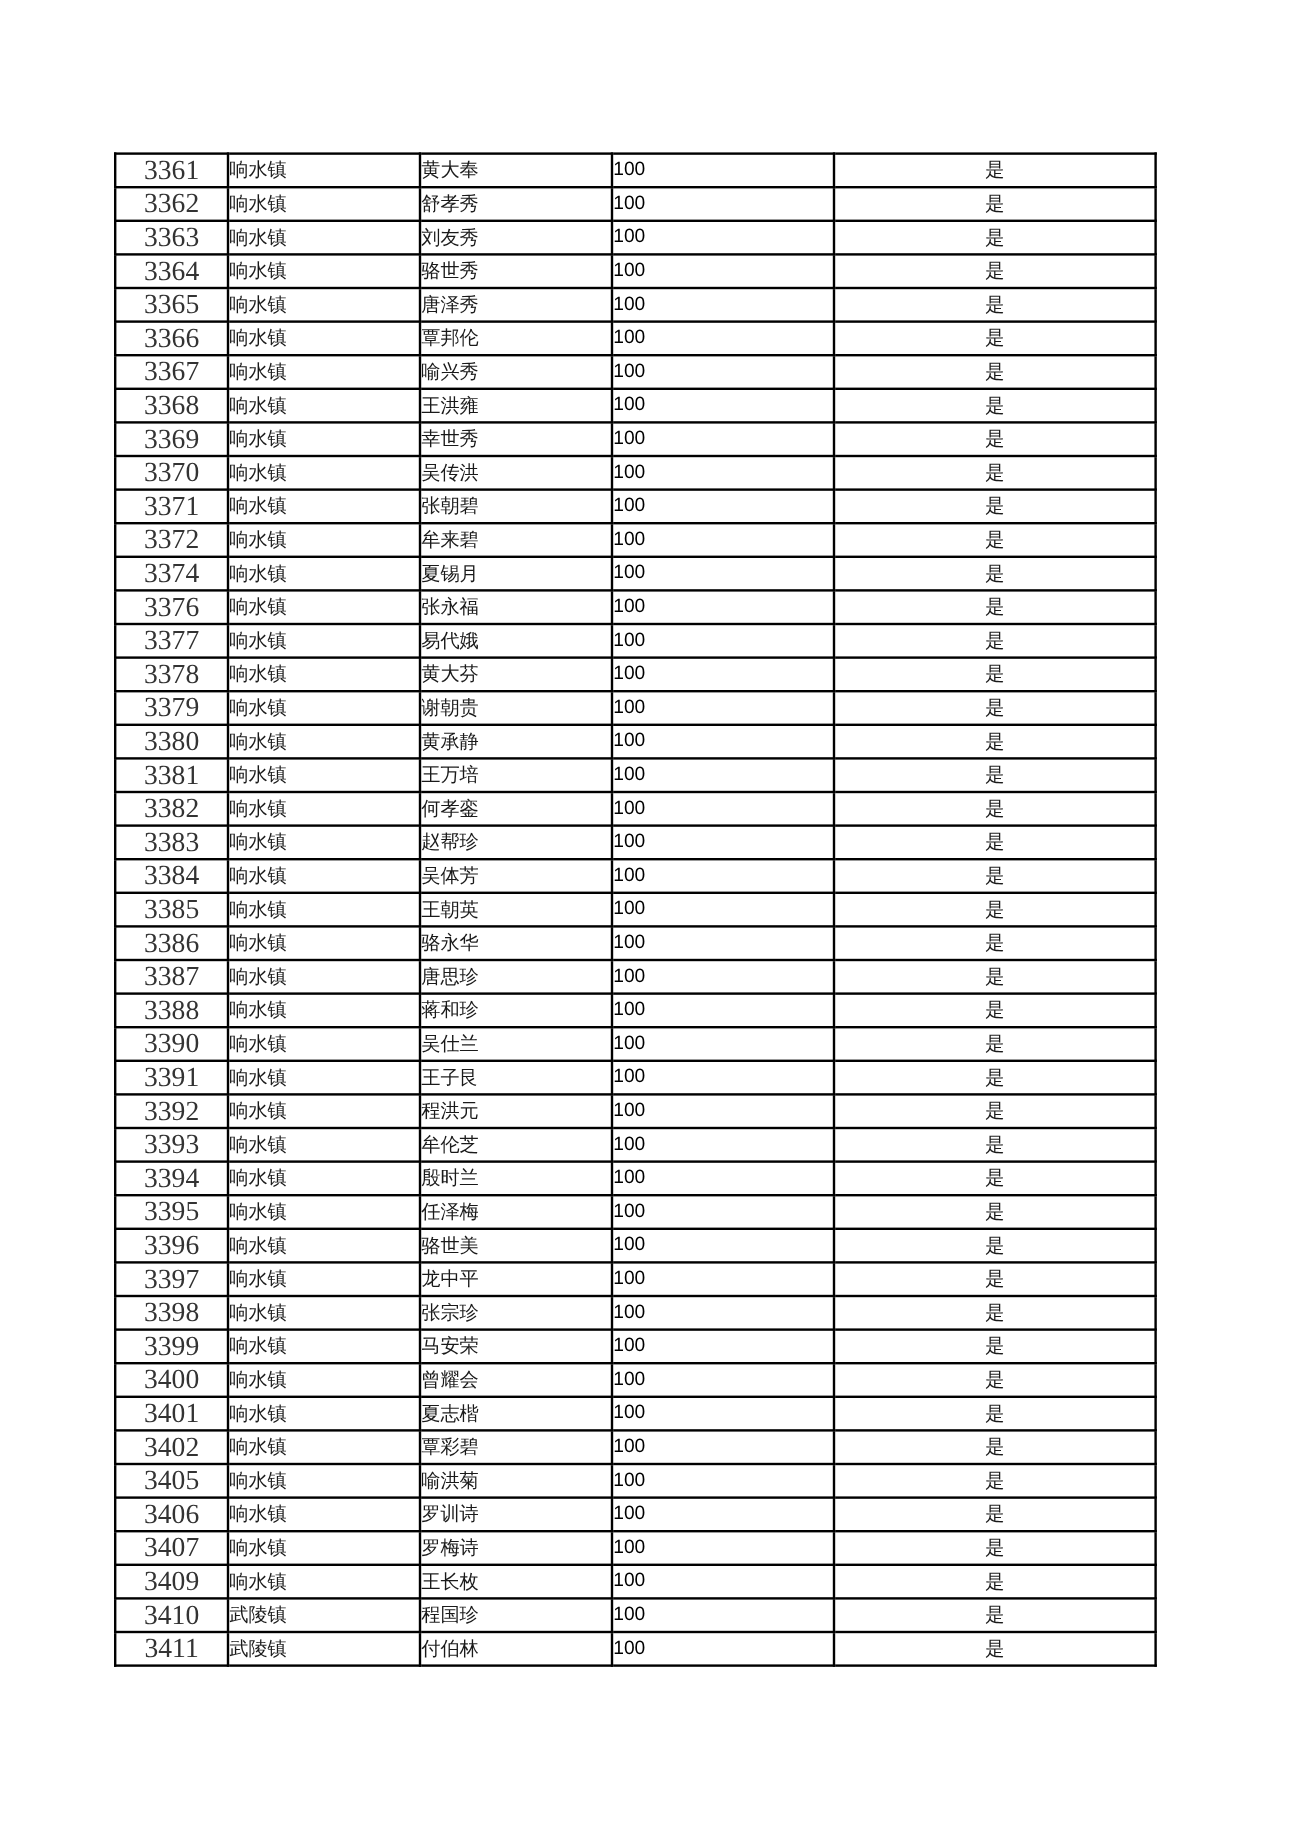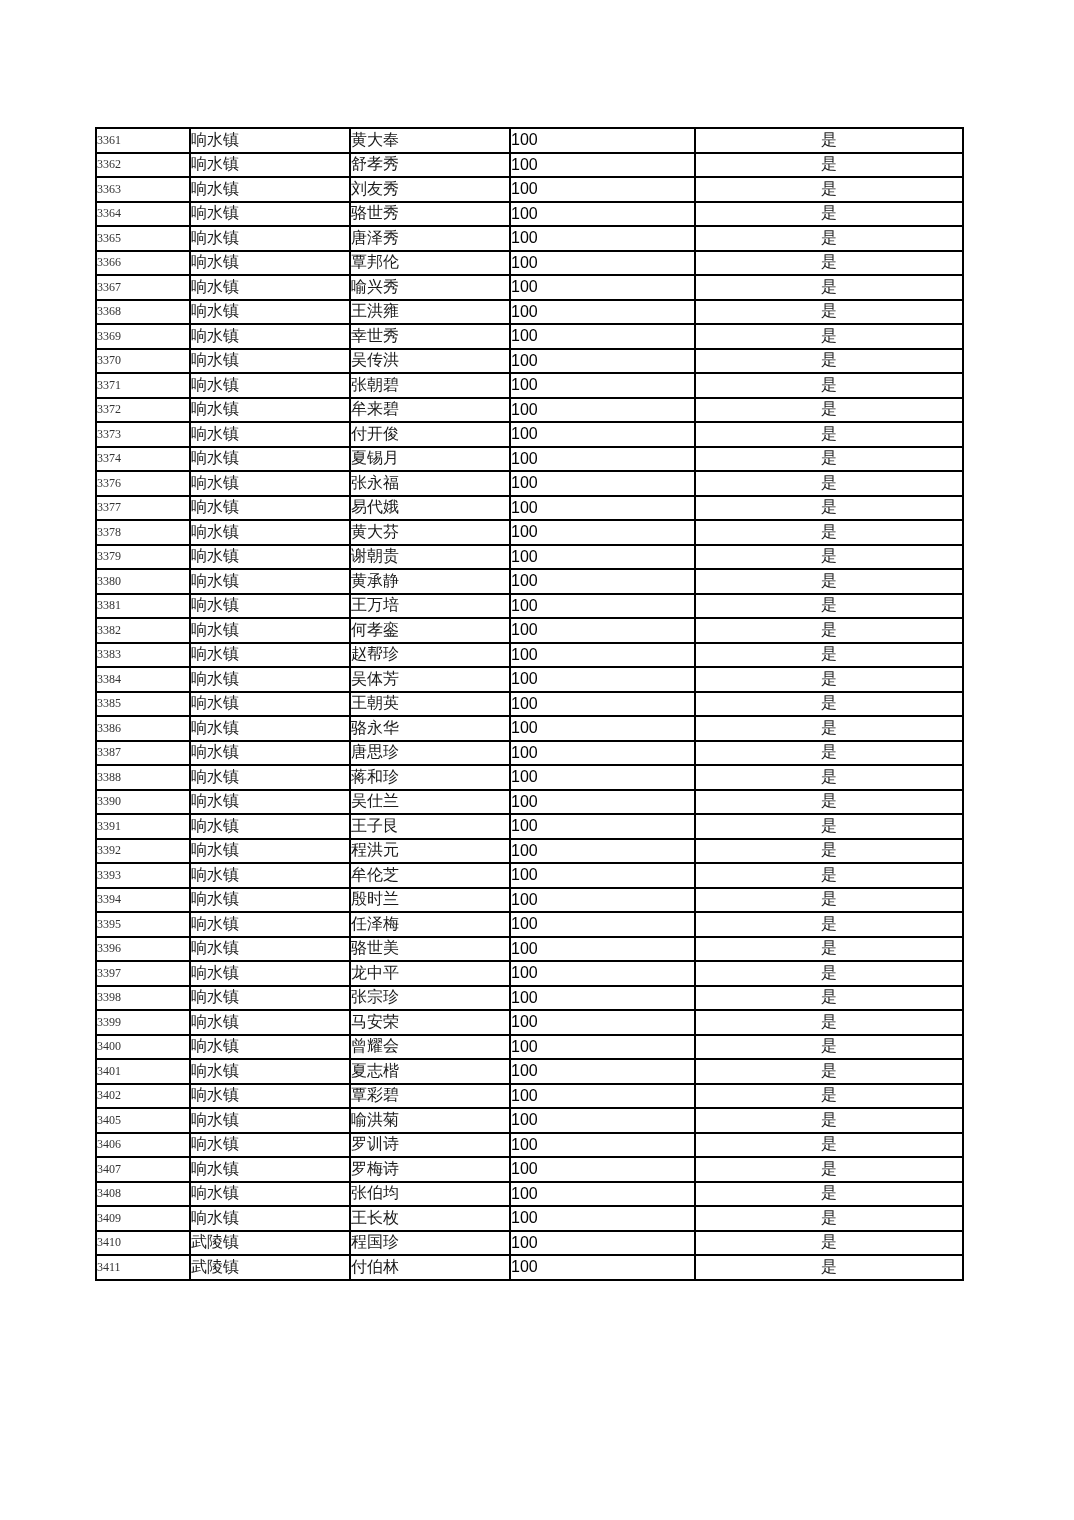--- a/index.html
+++ b/index.html
@@ -39,23 +39,23 @@
     overflow: hidden;
     white-space: nowrap;
     vertical-align: middle;
   }
   col.c-no    { width: 94px; }
   col.c-town  { width: 160px; }
   col.c-name  { width: 160px; }
   col.c-score { width: 185px; }
   col.c-flag  { width: 268px; }
   td.no {
-    text-align: left;
+    text-align: center;
     font-family: "Liberation Serif", "DejaVu Serif", serif;
-    font-size: 12px;
+    font-size: 23px;
     color: #333333;
   }
   td.town, td.name {
     text-align: left;
     padding-left: 5px;
     font-family: "Liberation Serif", "DejaVu Serif", serif;
     font-size: 16px;
     color: #1a1a1a;
   }
   td.score {
@@ -164,27 +164,20 @@
           <td class="flag">是</td>
         </tr>
         <tr>
           <td class="no">3372</td>
           <td class="town">响水镇</td>
           <td class="name">牟来碧</td>
           <td class="score">100</td>
           <td class="flag">是</td>
         </tr>
         <tr>
-          <td class="no">3373</td>
-          <td class="town">响水镇</td>
-          <td class="name">付开俊</td>
-          <td class="score">100</td>
-          <td class="flag">是</td>
-        </tr>
-        <tr>
           <td class="no">3374</td>
           <td class="town">响水镇</td>
           <td class="name">夏锡月</td>
           <td class="score">100</td>
           <td class="flag">是</td>
         </tr>
         <tr>
           <td class="no">3376</td>
           <td class="town">响水镇</td>
           <td class="name">张永福</td>
@@ -377,27 +370,20 @@
           <td class="no">3406</td>
           <td class="town">响水镇</td>
           <td class="name">罗训诗</td>
           <td class="score">100</td>
           <td class="flag">是</td>
         </tr>
         <tr>
           <td class="no">3407</td>
           <td class="town">响水镇</td>
           <td class="name">罗梅诗</td>
-          <td class="score">100</td>
-          <td class="flag">是</td>
-        </tr>
-        <tr>
-          <td class="no">3408</td>
-          <td class="town">响水镇</td>
-          <td class="name">张伯均</td>
           <td class="score">100</td>
           <td class="flag">是</td>
         </tr>
         <tr>
           <td class="no">3409</td>
           <td class="town">响水镇</td>
           <td class="name">王长枚</td>
           <td class="score">100</td>
           <td class="flag">是</td>
         </tr>

